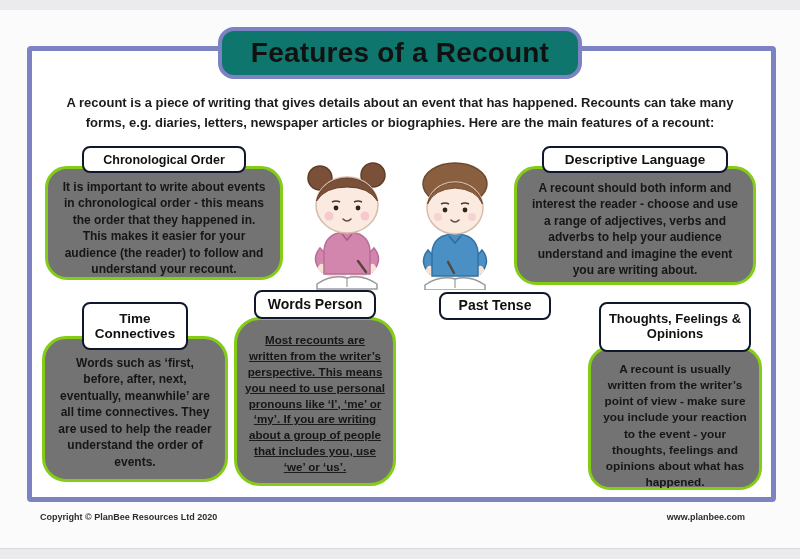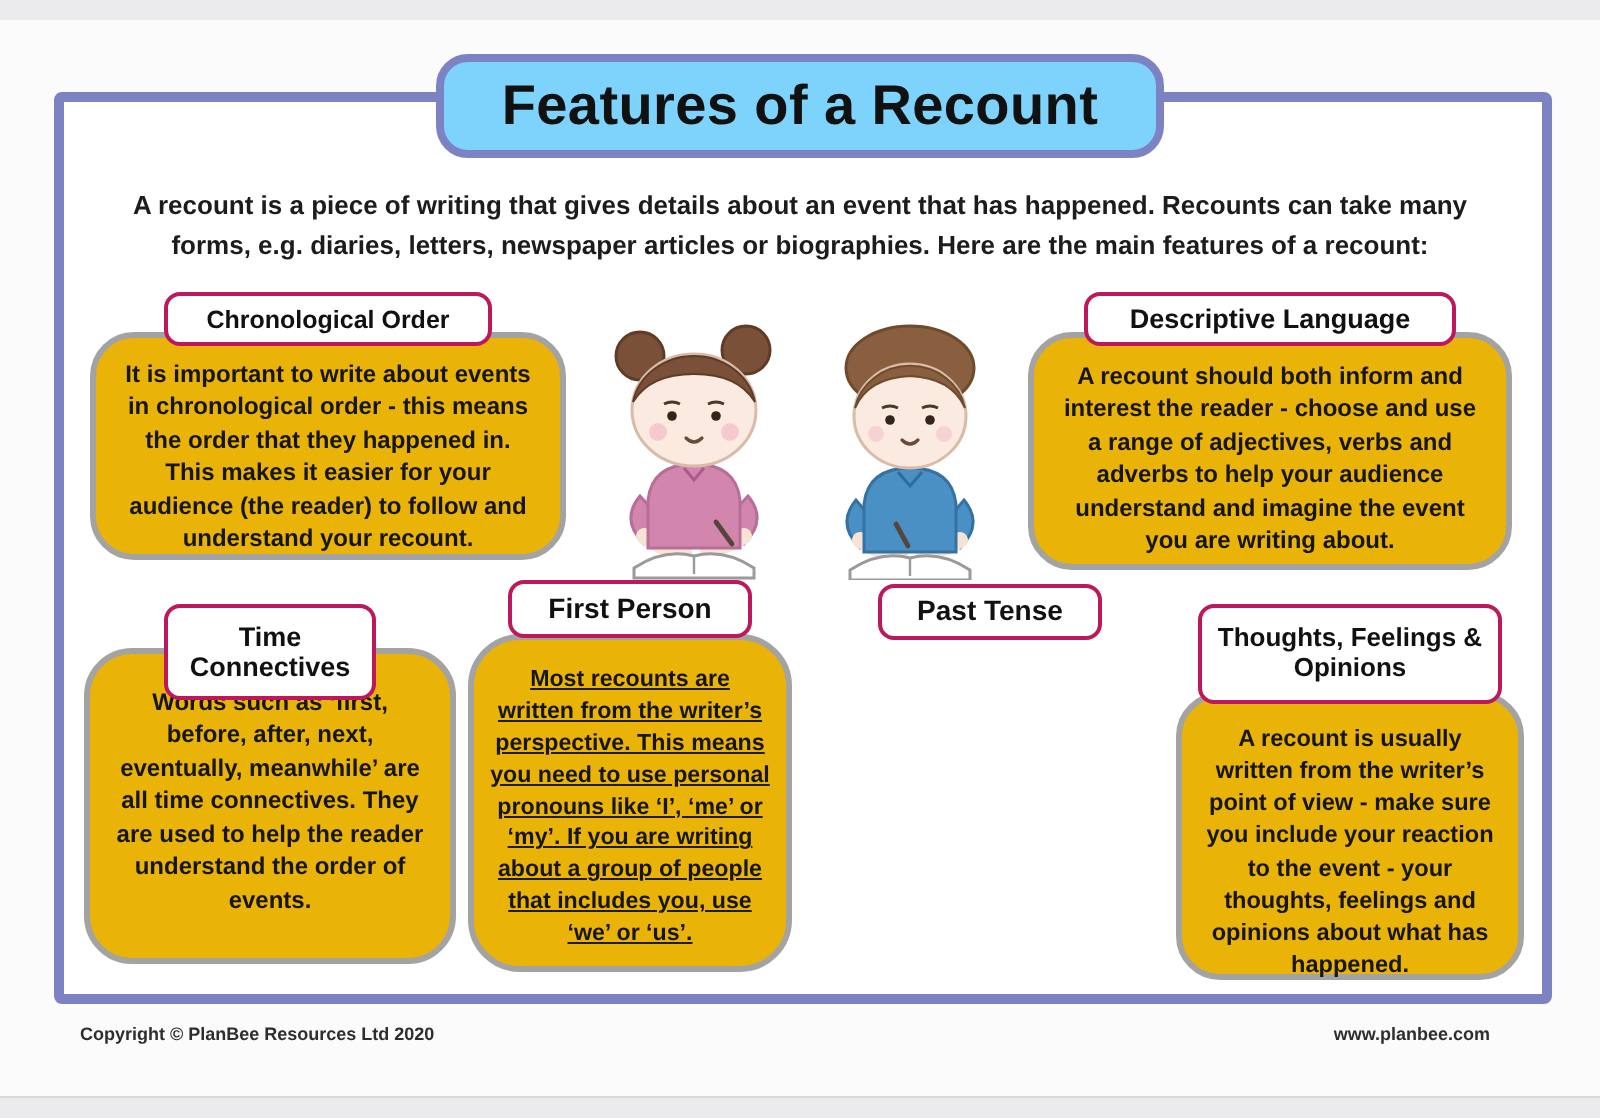--- a/index.html
+++ b/index.html
@@ -21,21 +21,21 @@
     left: 27px; top: 46px; width: 749px; height: 456px;
     border: 5px solid #7d82c3;
     border-radius: 4px;
     background: #ffffff;
   }
 
   
   .title-box {
     position: absolute;
     left: 218px; top: 27px; width: 364px; height: 52px;
-    background: #7dd3fc;
+    background: #0f766e;
     border: 4px solid #7d82c3;
     border-radius: 16px;
     display: flex; align-items: center; justify-content: center;
     z-index: 5;
   }
   .title-box h1 {
     font-size: 28px; font-weight: 700; letter-spacing: 0.2px; color: #111;
     white-space: nowrap;
   }
 
@@ -46,50 +46,50 @@
     text-align: center;
     font-size: 13px; font-weight: 600; line-height: 1.5;
     z-index: 2;
   }
 
   
   .fbox { position: absolute; z-index: 2; }
   .fbox .hdr {
     position: absolute; top: 0; left: 50%; transform: translateX(-50%);
     background: #ffffff;
-    border: 2px solid #be185d;
+    border: 2px solid #0f172a;
     border-radius: 8px;
     display: flex; align-items: center; justify-content: center;
     text-align: center;
     font-weight: 700; line-height: 1.12; color: #111;
     z-index: 3; padding: 2px 4px;
   }
   .fbox .bodybox {
     position: absolute; left: 0; right: 0; bottom: 0;
-    background: #eab308;
-    border: 3px solid #a3a3a3;
+    background: #737373;
+    border: 3px solid #84cc16;
     z-index: 1;
     display: flex; align-items: flex-start; justify-content: center;
   }
   .fbox .bodybox p {
     font-size: 12px; font-weight: 600; line-height: 1.37;
     text-align: center; color: #161616;
   }
 
   .fbox.chron { left: 45px;  top: 146px; width: 238px; height: 134px; }
   .fbox.chron .hdr { width: 164px; height: 27px; font-size: 12.5px; }
   .fbox.chron .bodybox { top: 20px; border-radius: 22px; padding: 10px 12px 4px; }
 
   .fbox.desc { left: 514px; top: 146px; width: 242px; height: 139px; }
   .fbox.desc .hdr { width: 186px; height: 27px; font-size: 13.5px; }
   .fbox.desc .bodybox { top: 20px; border-radius: 22px; padding: 11px 12px 4px; }
 
   .fbox.time { left: 42px;  top: 302px; width: 186px; height: 180px; }
   .fbox.time .hdr { width: 106px; height: 48px; font-size: 13.5px; }
-  .fbox.time .bodybox { top: 22px; border-radius: 24px; padding: 16px 10px 4px; }
+  .fbox.time .bodybox { top: 34px; border-radius: 24px; padding: 16px 10px 4px; }
 
   .fbox.first { left: 234px; top: 290px; width: 162px; height: 196px; }
   .fbox.first .hdr { width: 122px; height: 29px; font-size: 14px; }
   .fbox.first .bodybox { top: 27px; border-radius: 26px; padding: 12px 8px 4px; text-decoration: underline; }
   .fbox.first .bodybox p { font-size: 11.6px; }
 
   .fbox.past { left: 412px; top: 292px; width: 166px; height: 194px; }
   .fbox.past .hdr { width: 112px; height: 28px; font-size: 14px; }
   .fbox.past .bodybox { top: 26px; border-radius: 26px; padding: 12px 9px 4px; }
   .fbox.past .bodybox p { font-size: 11.6px; }
@@ -148,21 +148,21 @@
   <div class="hdr">
     <span>Time Connectives</span>
   </div>
   <div class="bodybox">
     <p>Words such as ‘first, before, after, next, eventually, meanwhile’ are all time connectives. They are used to help the reader understand the order of events.</p>
   </div>
 </section>
 
 <section class="fbox first">
   <div class="hdr">
-    <span>First Person</span>
+    <span>Words Person</span>
   </div>
   <div class="bodybox">
     <p>Most recounts are written from the writer’s perspective. This means you need to use personal pronouns like ‘I’, ‘me’ or ‘my’. If you are writing about a group of people that includes you, use ‘we’ or ‘us’.</p>
   </div>
 </section>
 
 <section class="fbox past">
   <div class="hdr">
     <span>Past Tense</span>
   </div>

